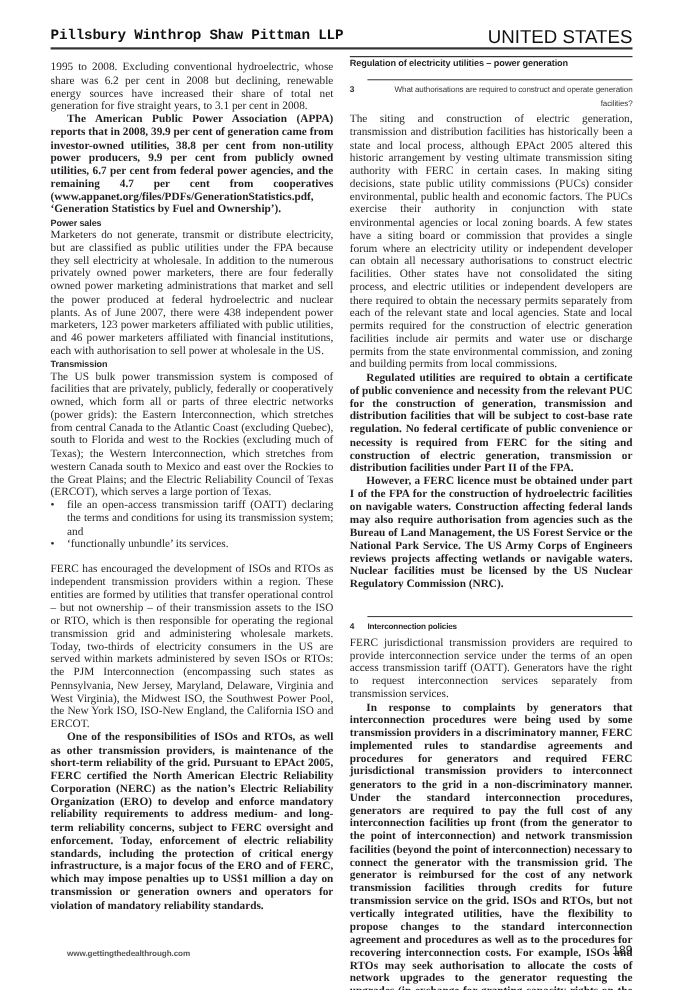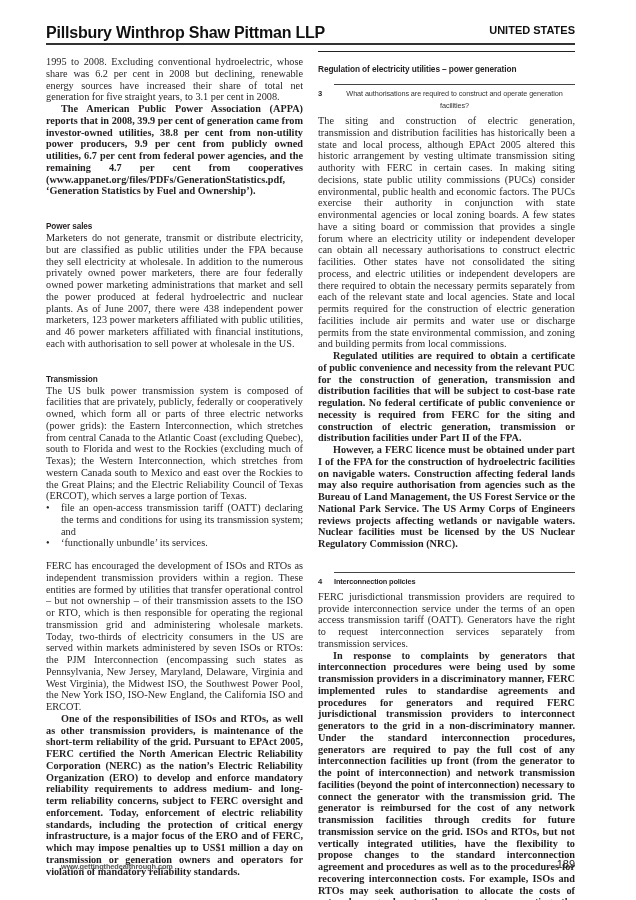--- a/index.html
+++ b/index.html
@@ -1,36 +1,36 @@
 <!DOCTYPE html>
 <html><head>
 <meta charset="utf-8">
 <style>
   html, body { margin: 0; padding: 0; background: #ffffff; }
   body { width: 636px; height: 900px; position: relative; overflow: hidden; color: #231f20; }
   .page { position: absolute; left: 0; top: 0; width: 636px; height: 900px; }
-  .header-left { position: absolute; left: 46px; top: 24px; font-family: Liberation Sans, sans-serif; font-weight: bold; font-size: 16px; letter-spacing: -0.2px; color: #111; }
-  .header-right { position: absolute; right: 61px; top: 24px; font-family: "Liberation Sans", sans-serif; font-weight: bold; font-size: 11px; color: #111; }
+  .header-left { position: absolute; left: 46px; top: 24px; font-family: Liberation Mono, monospace; font-weight: bold; font-size: 13px; letter-spacing: -0.2px; color: #111; }
+  .header-right { position: absolute; right: 61px; top: 24px; font-family: "Liberation Sans", sans-serif; font-weight: normal; font-size: 17px; color: #111; }
   .header-rule { position: absolute; left: 46px; right: 61px; top: 43px; height: 1.5px; background: #333; }
   .col { position: absolute; top: 56px; font-family: "Liberation Serif", serif; font-size: 10.25px; line-height: 11.75px; text-align: justify; hyphens: manual; }
   .col-left { left: 46px; width: 257px; }
   .col-right { left: 318px; width: 257px; top: 51px; }
   p { margin: 0; }
   p.indent { text-indent: 15px; font-weight: bold; }
-  .subhead { font-family: "Liberation Sans", sans-serif; font-weight: bold; font-size: 8.2px; line-height: 11px; margin-top: 24px; letter-spacing: -0.1px; }
+  .subhead { font-family: "Liberation Sans", sans-serif; font-weight: bold; font-size: 8.2px; line-height: 11px; margin-top: 0; letter-spacing: -0.1px; }
   ul.bullets { list-style: none; margin: 0 0 11px 0; padding: 0; }
   ul.bullets li { position: relative; padding-left: 15px; }
   ul.bullets li .dot { position: absolute; left: 0; top: 0; }
-  .sec-title-wrap { border-top: 1.5px solid #222; padding-top: 12px; }
+  .sec-title-wrap { border-top: 1.5px solid #222; padding-top: 0; }
   .sec-title { font-family: "Liberation Sans", sans-serif; font-weight: bold; font-size: 8.3px; line-height: 11px; letter-spacing: -0.1px; }
   .q-block { position: relative; margin-top: 8px; padding-left: 16px; }
   .q-rule { position: absolute; left: 16px; right: 0; top: -4px; height: 1.3px; background: #444; }
   .q-num { position: absolute; left: 0; top: 0; font-family: "Liberation Sans", sans-serif; font-weight: bold; font-size: 7.6px; line-height: 11px; }
   .q-title { font-family: "Liberation Sans", sans-serif; font-weight: bold; font-size: 7.4px; line-height: 11px; letter-spacing: -0.15px; }
-  .q-text { font-family: "Liberation Sans", sans-serif; font-size: 7.3px; line-height: 11.5px; color: #333; letter-spacing: -0.1px; text-align: center; }
+  .q-text { font-family: "Liberation Sans", sans-serif; font-size: 7.3px; line-height: 11.5px; color: #333; letter-spacing: -0.1px; text-align: right; }
   .q-gap { height: 4px; }
   .sec-gap { height: 18px; }
   .footer-left { position: absolute; left: 46px; top: 862px; font-family: "Liberation Sans", sans-serif; font-weight: bold; font-size: 7.4px; color: #555; letter-spacing: -0.1px; padding-left: 15px; }
   .footer-right { position: absolute; right: 61px; top: 858px; font-family: "Liberation Sans", sans-serif; font-size: 11px; color: #222; }
 </style>
 </head>
 <body>
 
 <div class="page">
 

